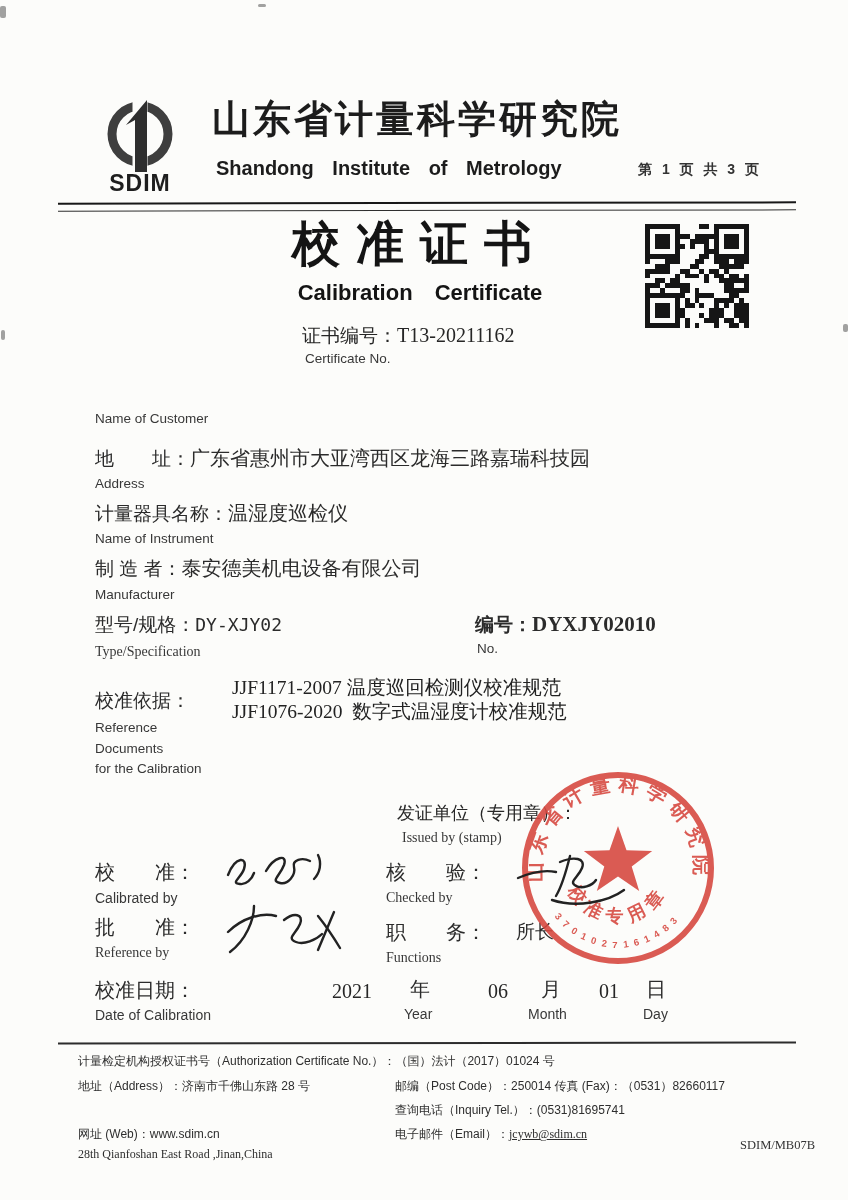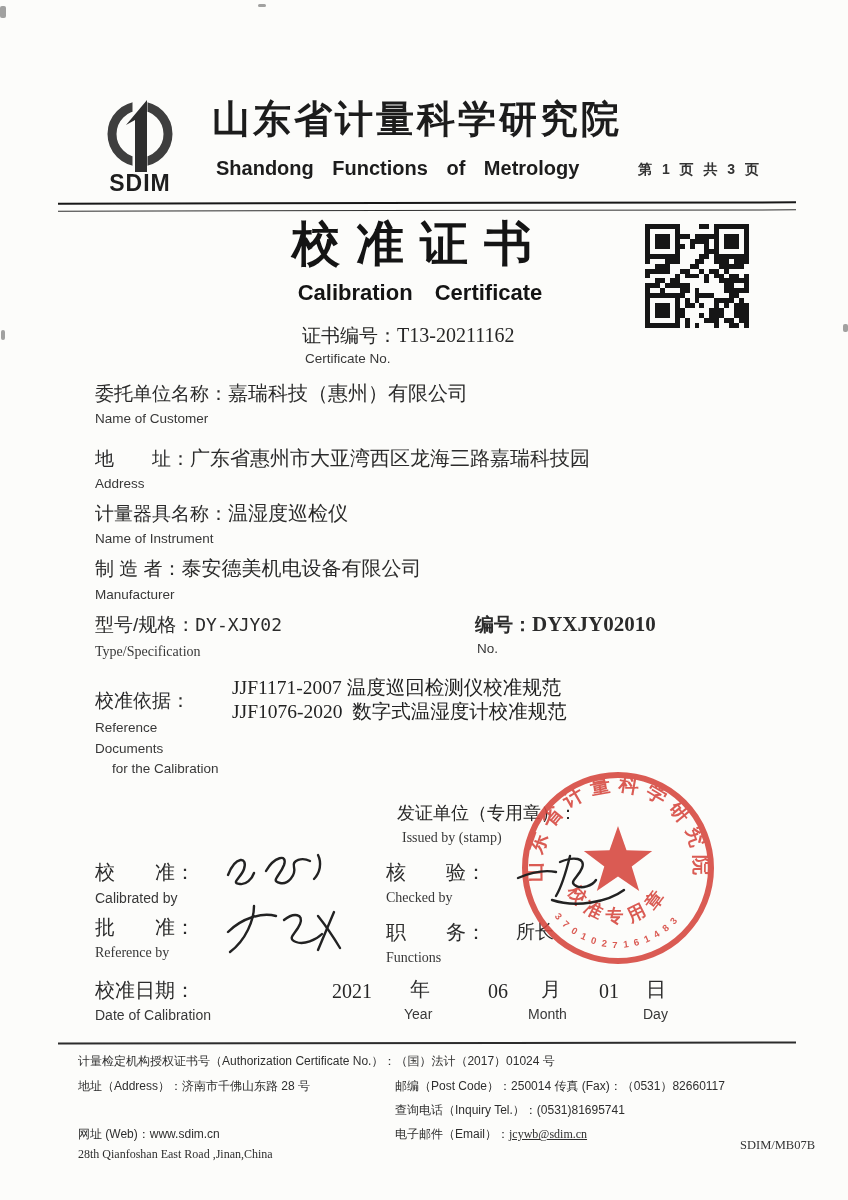--- a/index.html
+++ b/index.html
@@ -41,21 +41,21 @@
 
   <div class="logo">
     <svg viewBox="0 0 104 100">
       <circle cx="52" cy="40" r="28" fill="none" stroke="#3e3e3e" stroke-width="9"></circle>
       <path d="M52,2 L52,80" stroke="#fcfcfa" stroke-width="15"></path>
       <polygon points="59,6 59,78 47,78 47,26 38,31 59,6" fill="#2e2e2e"></polygon>
       <text x="52" y="97" text-anchor="middle" font-size="23" font-weight="700" letter-spacing="1" fill="#1e1e1e">SDIM</text>
     </svg>
   </div>
   <div class="t org-cn" style="left:212px;top:98px;">山东省计量科学研究院</div>
-  <div class="t org-en" style="left:216px;top:157px;">Shandong Functions of Metrology</div>
+  <div class="t org-en" style="left:216px;top:157px;">Shandong Institute of Metrology</div>
   <div class="t pageind" style="left:638px;top:161px;">第 1 页 共 3 页</div>
   <div class="rule-double"></div>
 
   <div class="t title-cn" style="left:210px;top:216px;">校准证书</div>
   <div class="t title-en" style="left:210px;top:280px;">Calibration Certificate</div>
 
   <div class="qr"><svg viewBox="0 0 21 21" shape-rendering="crispEdges">
         <rect x="0" y="0" width="1" height="1"></rect>
         <rect x="1" y="0" width="1" height="1"></rect>
         <rect x="2" y="0" width="1" height="1"></rect>
@@ -299,21 +299,20 @@
         <rect x="10" y="20" width="1" height="1"></rect>
         <rect x="14" y="20" width="1" height="1"></rect>
         <rect x="17" y="20" width="1" height="1"></rect>
         <rect x="18" y="20" width="1" height="1"></rect>
         <rect x="20" y="20" width="1" height="1"></rect>
       </svg></div>
 
   <div class="t" style="left:302px;top:324px;font-size:19px;"><span>证书编号：</span><span class="serif" style="font-size:20px;">T13-20211162</span></div>
   <div class="t sub" style="left:305px;top:351px;">Certificate No.</div>
 
-  <div class="t cjk" style="left:95px;top:382px;"><span>委托单位名称：</span><span style="font-size:20px;">嘉瑞科技（惠州）有限公司</span></div>
   <div class="t sub" style="left:95px;top:411px;">Name of Customer</div>
 
   <div class="t cjk" style="left:95px;top:447px;"><span>地　　址：</span><span style="font-size:20px;">广东省惠州市大亚湾西区龙海三路嘉瑞科技园</span></div>
   <div class="t sub" style="left:95px;top:476px;">Address</div>
 
   <div class="t cjk" style="left:95px;top:502px;"><span>计量器具名称：</span><span style="font-size:20px;">温湿度巡检仪</span></div>
   <div class="t sub" style="left:95px;top:531px;">Name of Instrument</div>
 
   <div class="t cjk" style="left:95px;top:557px;"><span>制 造 者：</span><span style="font-size:20px;">泰安德美机电设备有限公司</span></div>
   <div class="t sub" style="left:95px;top:587px;">Manufacturer</div>
@@ -322,21 +321,21 @@
   <div class="t sub serif" style="left:95px;top:644px;font-size:14px;">Type/Specification</div>
 
   <div class="t cjk bold" style="left:475px;top:612px;"><span>编号：</span><span class="serif" style="font-size:21px;">DYXJY02010</span></div>
   <div class="t sub" style="left:477px;top:641px;">No.</div>
 
   <div class="t cjk" style="left:95px;top:690px;">校准依据：</div>
   <div class="t serif" style="left:232px;top:677px;font-size:19.5px;color:#222;">JJF1171-2007 温度巡回检测仪校准规范</div>
   <div class="t serif" style="left:232px;top:701px;font-size:19.5px;color:#222;">JJF1076-2020  数字式温湿度计校准规范</div>
   <div class="t sub" style="left:95px;top:720px;">Reference</div>
   <div class="t sub" style="left:95px;top:741px;">Documents</div>
-  <div class="t sub" style="left:112px;top:761px;">for the Calibration</div>
+  <div class="t sub" style="left:95px;top:761px;">for the Calibration</div>
 
   <div class="t" style="left:397px;top:803px;font-size:18px;">发证单位（专用章）：</div>
   <div class="t sub serif" style="left:402px;top:830px;font-size:14px;">Issued by (stamp)</div>
 
   <div class="t cjk" style="left:95px;top:861px;font-size:20px;">校　　准：</div>
   <div class="t sub" style="left:95px;top:890px;font-size:14px;">Calibrated by</div>
 
   <div class="t cjk" style="left:386px;top:861px;font-size:20px;">核　　验：</div>
   <div class="t sub serif" style="left:386px;top:890px;font-size:14px;">Checked by</div>
 

